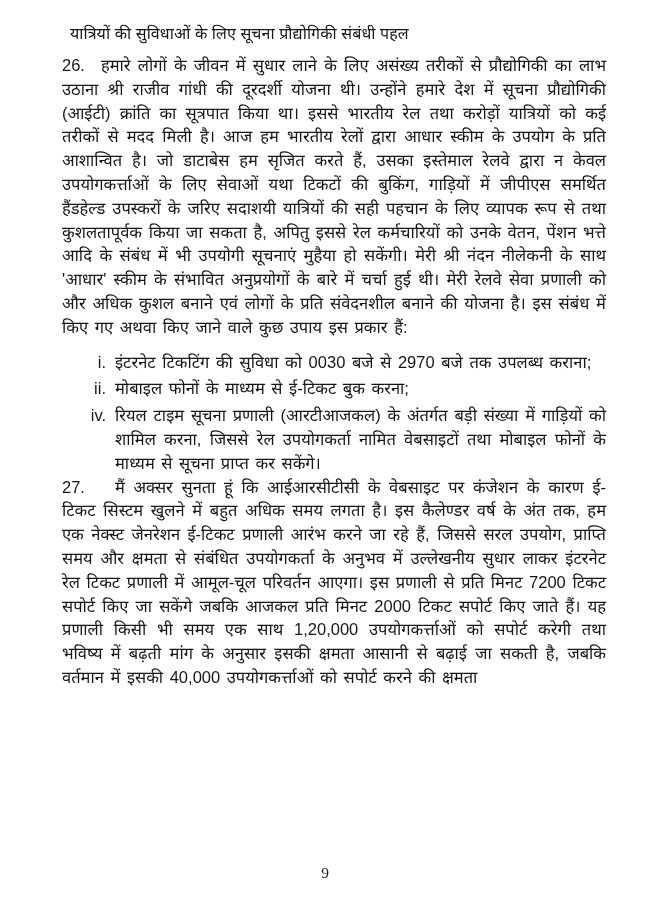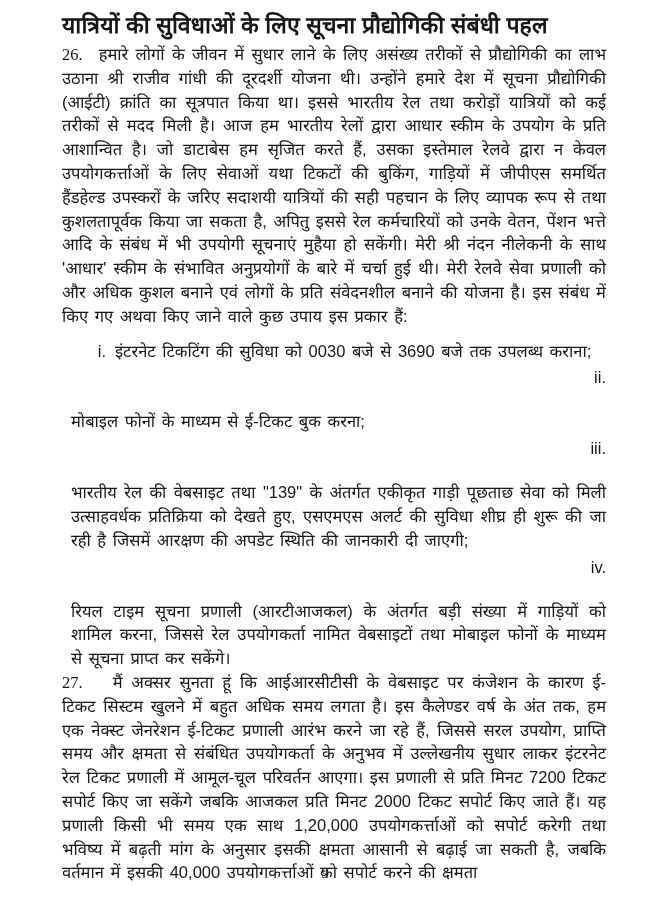--- a/index.html
+++ b/index.html
@@ -8,45 +8,45 @@
     width: 650px;
     height: 898px;
     background: #ffffff;
     color: #161616;
     padding: 13px 44px 0 62px;
     font-family: "Liberation Sans", "DejaVu Sans", sans-serif;
     position: relative;
     overflow: hidden;
   }
   h1.sec {
-    font-size: 23px;
+    font-size: 16px;
     line-height: 25px;
-    font-weight: 700;
-    margin: 0;
+    font-weight: 400;
+    margin: 8px;
     letter-spacing: 0.1px;
   }
   .para {
     font-size: 16.5px;
     line-height: 23.8px;
     text-align: justify;
     margin: 0;
     word-spacing: 2px;
   }
-  .num { display: inline-block; font-family: Liberation Serif, serif; }
+  .num { display: inline-block; }
   .n26 { margin-right: 16px; }
   .n27 { margin-right: 30px; }
   #p26 { margin-top: 5px; }
   .list { margin: 11px 0 0 0; padding: 0; }
   .li {
     display: flex;
     font-size: 16.5px;
     line-height: 23.8px;
     word-spacing: 2px;
   }
-  .li + .li { margin-top: 3px; flex-direction: column; }
+  .li + .li { margin-top: 3px; }
   .marker { flex: 0 0 44px; text-align: right; }
   .litext { flex: 1; margin-left: 9px; text-align: justify; }
   #sec2 { margin-top: 25px; }
   #p27 { }
   .pageno {
     position: absolute;
     left: 0;
     right: 0;
     bottom: 16px;
     text-align: center;
@@ -61,29 +61,25 @@
 
 <div class="page">
 
   <h1 class="sec">यात्रियों की सुविधाओं के लिए सूचना प्रौद्योगिकी संबंधी पहल</h1>
 
   <p class="para" id="p26"><span class="num n26">26.</span><span>हमारे लोगों के जीवन में सुधार लाने के लिए असंख्य तरीकों से प्रौद्योगिकी का लाभ उठाना श्री राजीव गांधी की दूरदर्शी योजना थी। उन्होंने हमारे देश में सूचना प्रौद्योगिकी (आईटी) क्रांति का सूत्रपात किया था। इससे भारतीय रेल तथा करोड़ों यात्रियों को कई तरीकों से मदद मिली है। आज हम भारतीय रेलों द्वारा </span><b>आधार</b><span> स्कीम के उपयोग के प्रति आशान्वित है। जो डाटाबेस हम सृजित करते हैं, उसका इस्तेमाल रेलवे द्वारा न केवल उपयोगकर्त्ताओं के लिए सेवाओं यथा टिकटों की बुकिंग, गाड़ियों में जीपीएस समर्थित हैंडहेल्ड उपस्करों के जरिए सदाशयी यात्रियों की सही पहचान के लिए व्यापक रूप से तथा कुशलतापूर्वक किया जा सकता है, अपितु इससे रेल कर्मचारियों को उनके वेतन, पेंशन भत्ते आदि के संबंध में भी उपयोगी सूचनाएं मुहैया हो सकेंगी। मेरी श्री नंदन नीलेकनी के साथ 'आधार' स्कीम के संभावित अनुप्रयोगों के बारे में चर्चा हुई थी। मेरी रेलवे सेवा प्रणाली को और अधिक कुशल बनाने एवं लोगों के प्रति संवेदनशील बनाने की योजना है। इस संबंध में किए गए अथवा किए जाने वाले कुछ उपाय इस प्रकार हैं:</span></p>
 
   <div class="list">
     <div class="li">
       <span class="marker">i.</span>
-      <span class="litext">इंटरनेट टिकटिंग की सुविधा को 0030 बजे से 3690 बजे तक उपलब्ध कराना;</span>
+      <span class="litext">इंटरनेट टिकटिंग की सुविधा को 0030 बजे से 2970 बजे तक उपलब्ध कराना;</span>
     </div>
     <div class="li">
       <span class="marker">ii.</span>
       <span class="litext">मोबाइल फोनों के माध्यम से ई-टिकट बुक करना;</span>
-    </div>
-    <div class="li">
-      <span class="marker">iii.</span>
-      <span class="litext">भारतीय रेल की वेबसाइट तथा "139" के अंतर्गत एकीकृत गाड़ी पूछताछ सेवा को मिली उत्साहवर्धक प्रतिक्रिया को देखते हुए, एसएमएस अलर्ट की सुविधा शीघ्र ही शुरू की जा रही है जिसमें आरक्षण की अपडेट स्थिति की जानकारी दी जाएगी;</span>
     </div>
     <div class="li">
       <span class="marker">iv.</span>
       <span class="litext">रियल टाइम सूचना प्रणाली (आरटीआजकल) के अंतर्गत बड़ी संख्या में गाड़ियों को शामिल करना, जिससे रेल उपयोगकर्ता नामित वेबसाइटों तथा मोबाइल फोनों के माध्यम से सूचना प्राप्त कर सकेंगे।</span>
     </div>
   </div>
 
 
   <p class="para" id="p27"><span class="num n27">27.</span><span>मैं अक्सर सुनता हूं कि आईआरसीटीसी के वेबसाइट पर कंजेशन के कारण ई-टिकट सिस्टम खुलने में बहुत अधिक समय लगता है। इस कैलेण्डर वर्ष के अंत तक, हम एक नेक्स्ट जेनरेशन ई-टिकट प्रणाली आरंभ करने जा रहे हैं, जिससे सरल उपयोग, प्राप्ति समय और क्षमता से संबंधित उपयोगकर्ता के अनुभव में उल्लेखनीय सुधार लाकर इंटरनेट रेल टिकट प्रणाली में आमूल-चूल परिवर्तन आएगा। इस प्रणाली से प्रति मिनट 7200 टिकट सपोर्ट किए जा सकेंगे जबकि आजकल प्रति मिनट 2000 टिकट सपोर्ट किए जाते हैं। यह प्रणाली किसी भी समय एक साथ 1,20,000 उपयोगकर्त्ताओं को सपोर्ट करेगी तथा भविष्य में बढ़ती मांग के अनुसार इसकी क्षमता आसानी से बढ़ाई जा सकती है, जबकि वर्तमान में इसकी 40,000 उपयोगकर्त्ताओं को सपोर्ट करने की क्षमता</span></p>
 

